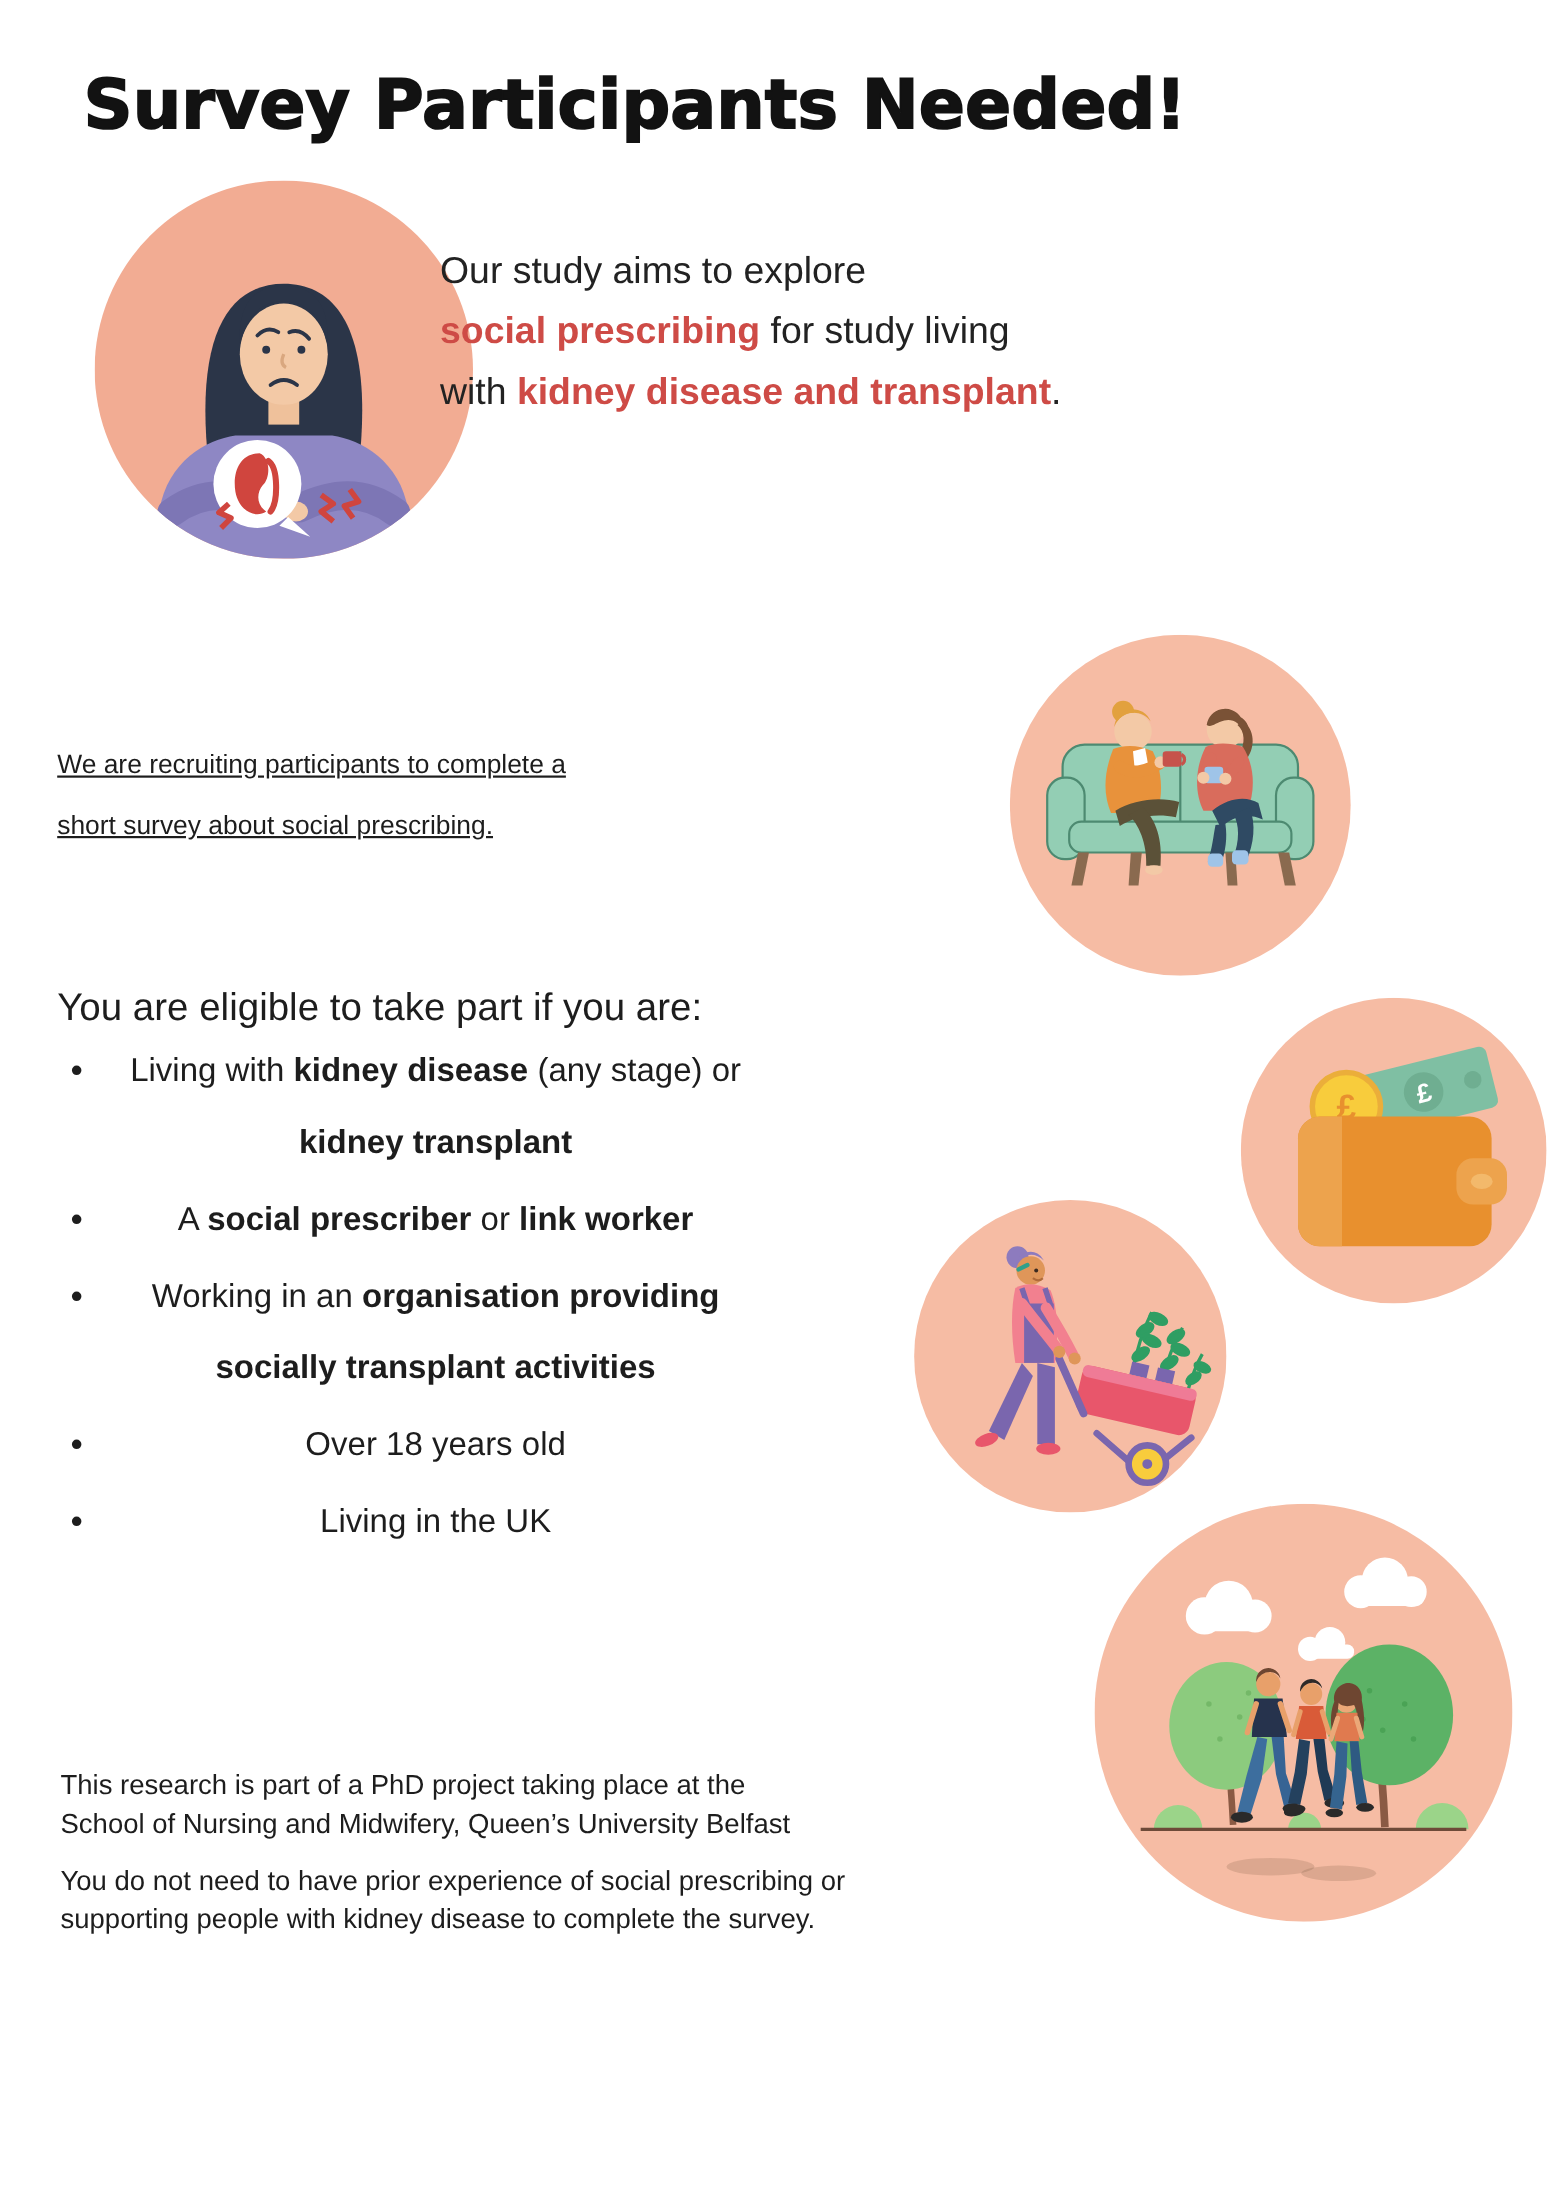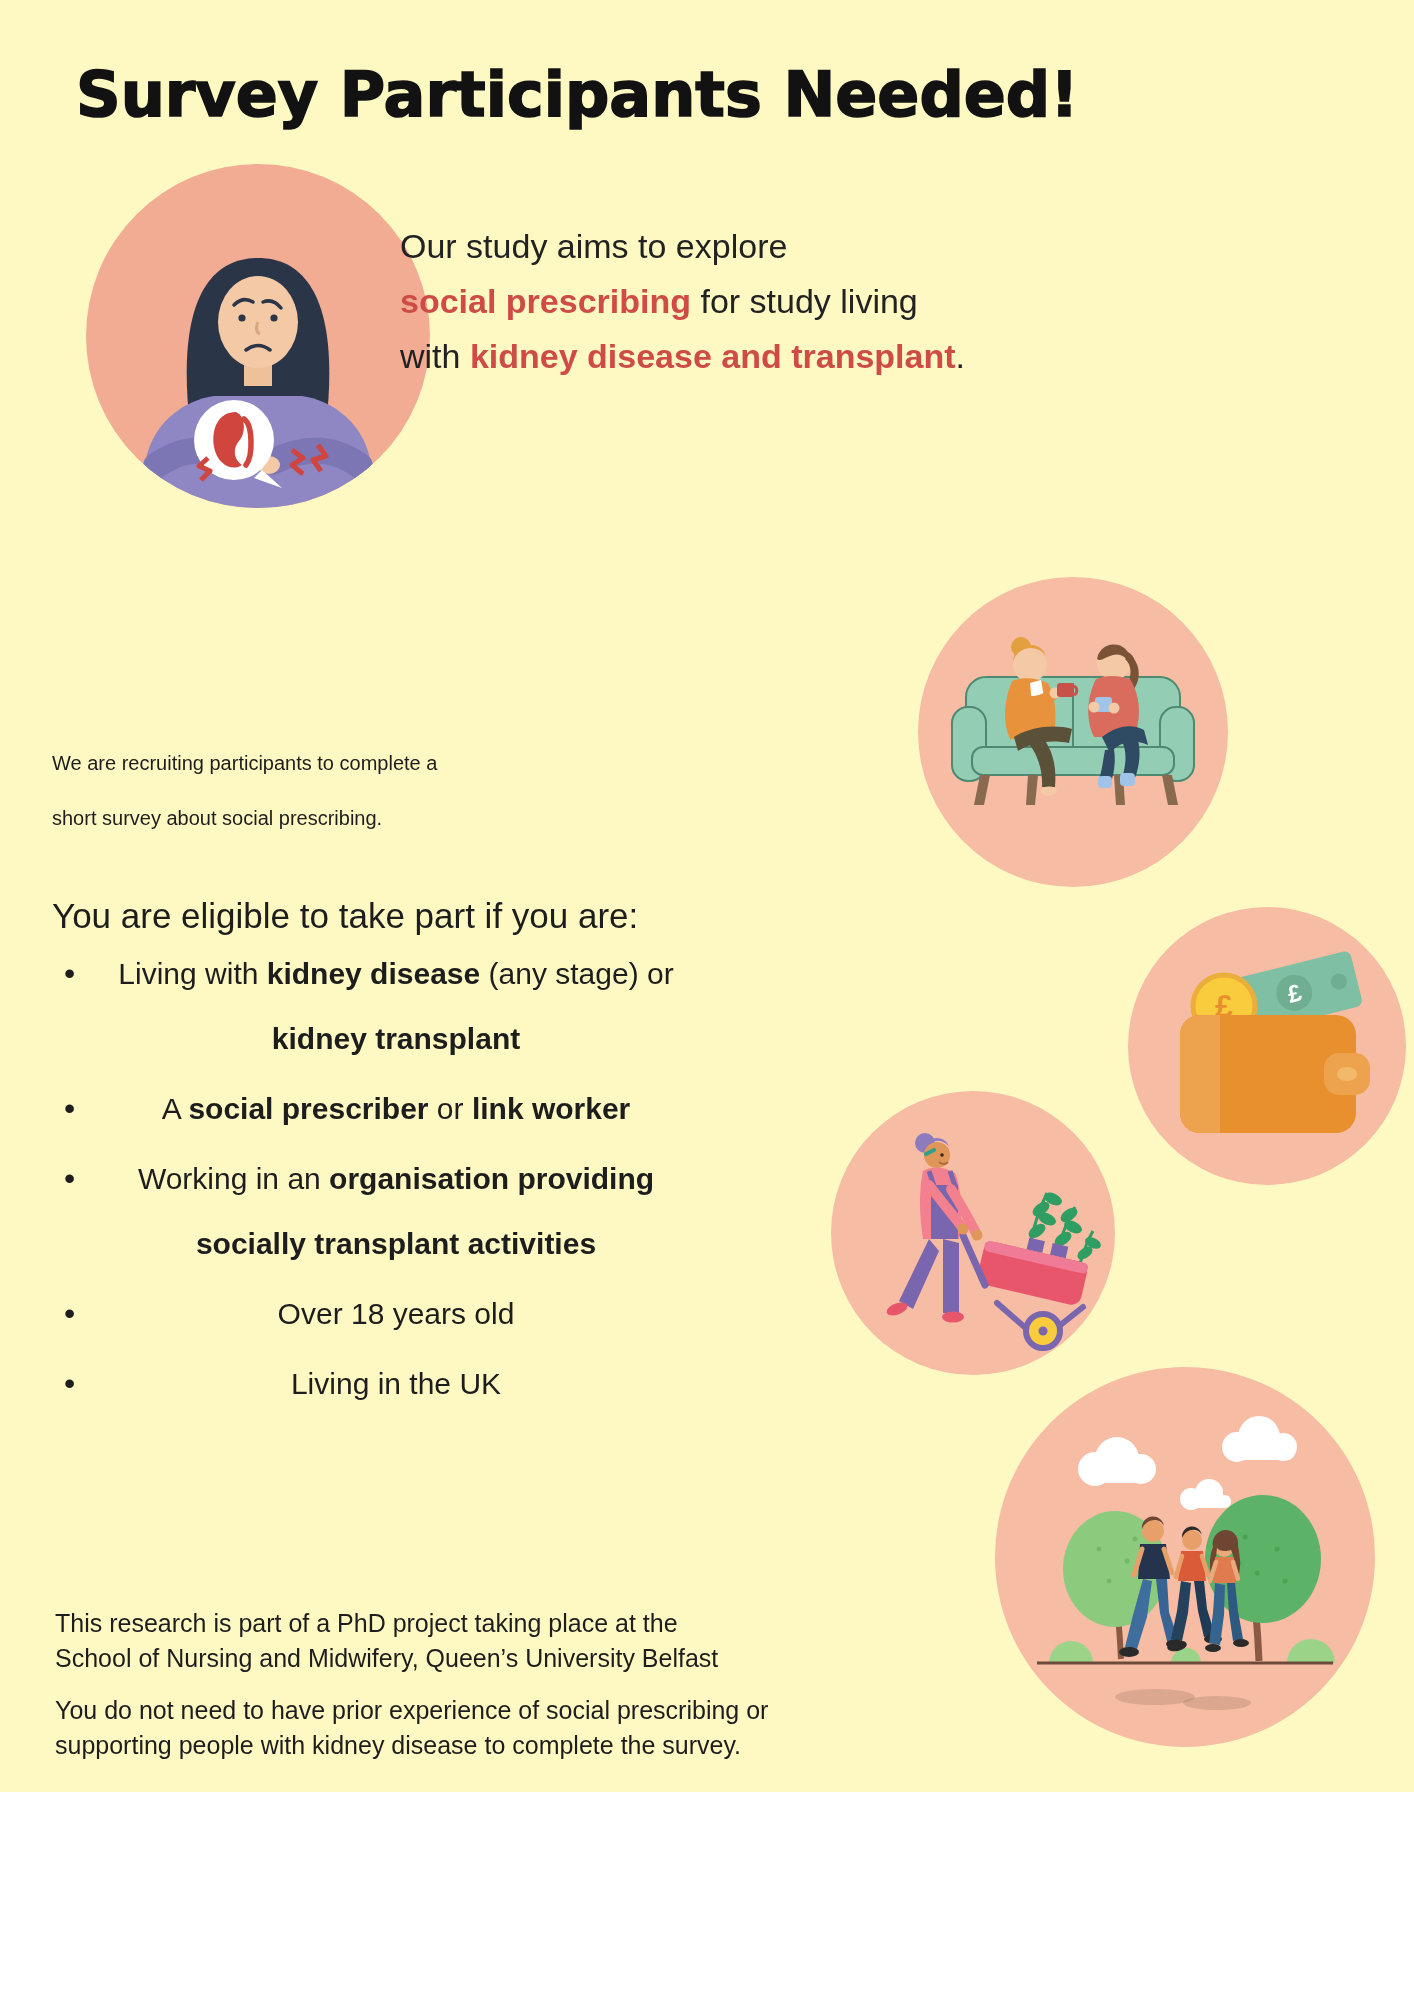--- a/index.html
+++ b/index.html
@@ -1,27 +1,27 @@
 <!DOCTYPE html>
 <html><head>
 <meta charset="utf-8">
 <style>
   html,body{margin:0;padding:0;background:#d8d2c6;}
-  #poster{position:relative;width:1414px;height:2000px;background:#fef9c3;overflow:hidden;
+  #poster{position:relative;width:1414px;height:2000px;background:#ffffff;overflow:hidden;
           font-family:"Liberation Sans",sans-serif;color:#1d1d1d;margin:0 auto;}
   .abs{position:absolute;}
   
   #title{left:76px;top:58px;font-family:"DejaVu Sans",sans-serif;font-weight:800;
          font-size:62px;letter-spacing:0px;color:#121212;-webkit-text-stroke:1.6px #121212;}
   
   #intro{left:400px;top:219px;width:740px;font-size:34px;line-height:55px;color:#222;}
   .b{font-weight:700;}
   .red{color:#CE4B46;font-weight:700;}
   
-  #recruiting{left:52px;top:736px;width:700px;font-size:20px;line-height:55px;}
+  #recruiting{left:52px;top:668px;width:700px;font-size:24px;line-height:55px;text-decoration:underline;}
   #elig-head{left:52px;top:896px;width:700px;font-size:35px;}
   #bullets{left:52px;top:941px;width:640px;}
   #bullets ul{margin:0;padding:0;list-style:none;text-align:center;}
   #bullets li{position:relative;padding-left:48px;font-size:30px;line-height:65px;margin-bottom:5px;}
   #bullets li::before{content:"•";position:absolute;left:12px;top:0;font-size:32px;line-height:65px;color:#1d1d1d;}
   #notes{left:55px;top:1606px;width:760px;font-size:25px;line-height:35px;color:#1d1d1d;}
   #notes p{margin:0 0 17px 0;}
   
   #footer{left:0;top:1792px;width:1414px;height:208px;background:#ffffff;}
   svg{display:block;}

